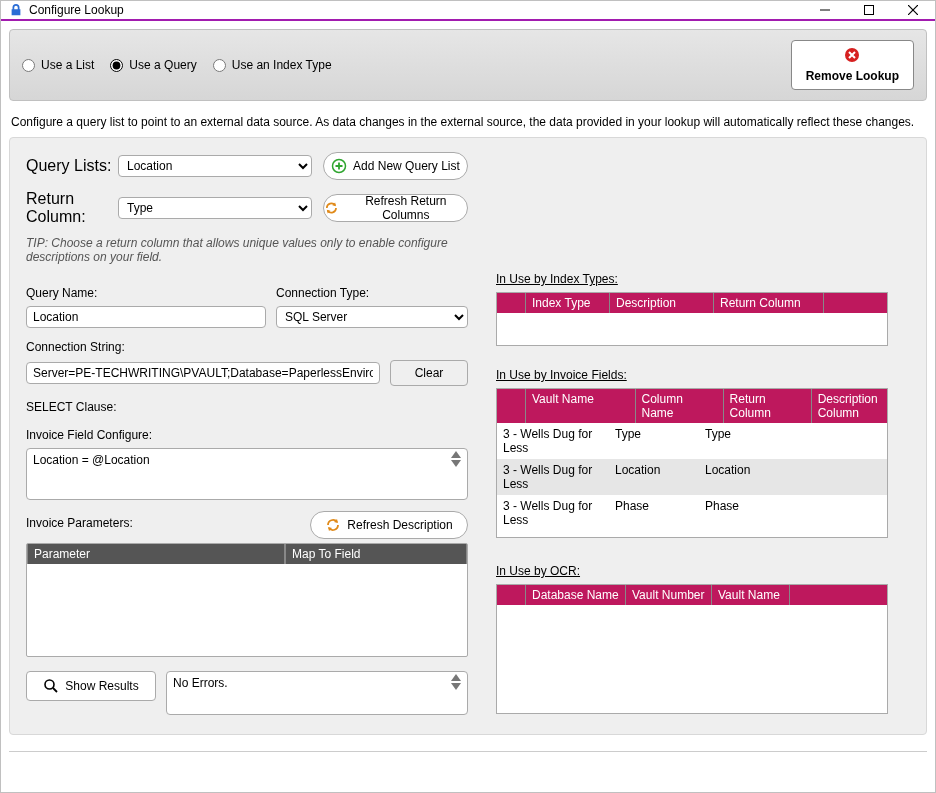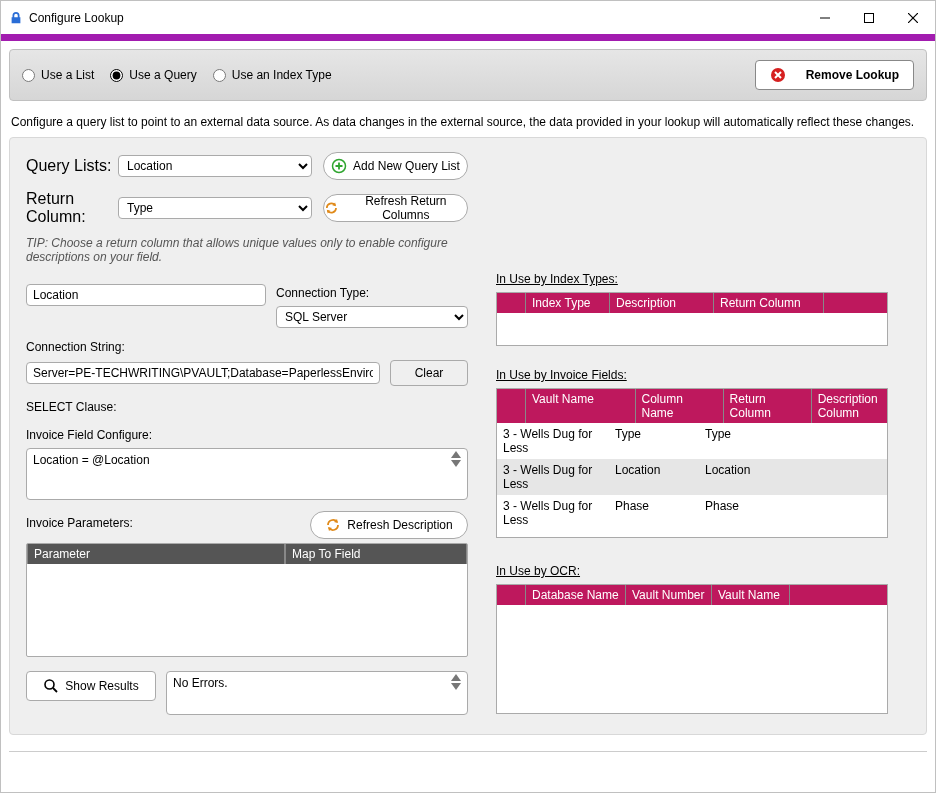--- a/index.html
+++ b/index.html
@@ -1,30 +1,30 @@
 <!DOCTYPE html>
 <html><head>
 <meta charset="utf-8">
 <style>
 * { box-sizing: border-box; margin: 0; padding: 0; font-family: "Segoe UI", Arial, sans-serif; font-size: 12px; }
 body { background: #fff; width: 936px; height: 793px; overflow: hidden; border: 1px solid #c0c0c0; display: flex; flex-direction: column; }
 
 
-.titlebar { height: 40px; display: flex; align-items: center; padding: 0 0 0 8px; border-bottom: 7px solid #a21caf; }
+.titlebar { height: 20px; display: flex; align-items: center; padding: 0 0 0 8px; border-bottom: 2px solid #a21caf; }
 .titlebar .lock-svg { width: 14px; height: 14px; margin-right: 6px; }
 .titlebar .title { flex: 1; font-size: 12px; color: #000; }
 .titlebar .winbtn { width: 44px; height: 30px; display: flex; align-items: center; justify-content: center; }
 .titlebar .winbtn svg { width: 10px; height: 10px; stroke: #000; }
 
 
 .mode-bar { margin: 8px; padding: 10px 12px; background: linear-gradient(#e6e6e6, #d6d6d6); border: 1px solid #c0c0c0; border-radius: 4px; display: flex; align-items: center; gap: 16px; }
 .mode-bar label { display: flex; align-items: center; gap: 6px; font-size: 12px; cursor: pointer; }
 .mode-bar input[type=radio] { width: 13px; height: 13px; accent-color: #000; }
 .mode-bar .spacer { flex: 1; }
-.remove-btn { background: #fff; border: 1px solid #888; border-radius: 4px; padding: 6px 14px; display: flex; align-items: center; gap: 20px; font-weight: bold; cursor: pointer; }
+.remove-btn { background: #fff; border: 1px solid #888; border-radius: 4px; padding: 6px 14px; display: flex; align-items: center; gap: 6px; font-weight: bold; cursor: pointer; flex-direction: column; }
 .remove-btn .x-circ { width: 16px; height: 16px; }
 
 
 .desc { padding: 6px 10px 8px 10px; font-size: 12px; color: #000; }
 
 
 .main-panel { margin: 0 8px; background: #efefef; border: 1px solid #d8d8d8; border-radius: 4px; padding: 14px 16px 16px 16px; display: flex; gap: 28px; }
 .col-left { width: 442px; }
 .col-right { width: 392px; }
 
@@ -160,20 +160,21 @@
             <path fill="none" stroke="#e08a1a" stroke-width="1.8" d="M3 8a5 5 0 019-3M13 8a5 5 0 01-9 3"></path>
             <path fill="#e08a1a" d="M12 2l1 4-4-1zM4 14l-1-4 4 1z"></path>
           </svg>
         <span>Refresh Return Columns</span>
       </button>
     </div>
     <div class="tip">TIP: Choose a return column that allows unique values only to enable configure descriptions on your field.</div>
 
     <div class="pair">
       <div class="pcol">
+        <div class="group-lab">Query Name:</div>
         <input class="txt" value="Location" style="">
       </div>
       <div class="pcol small">
         <div class="group-lab">Connection Type:</div>
         <select class="sel2" style="width:100%"><option>SQL Server</option></select>
       </div>
     </div>
 
     <div class="group-lab" style="margin-top:12px">Connection String:</div>
     <div class="row2">

